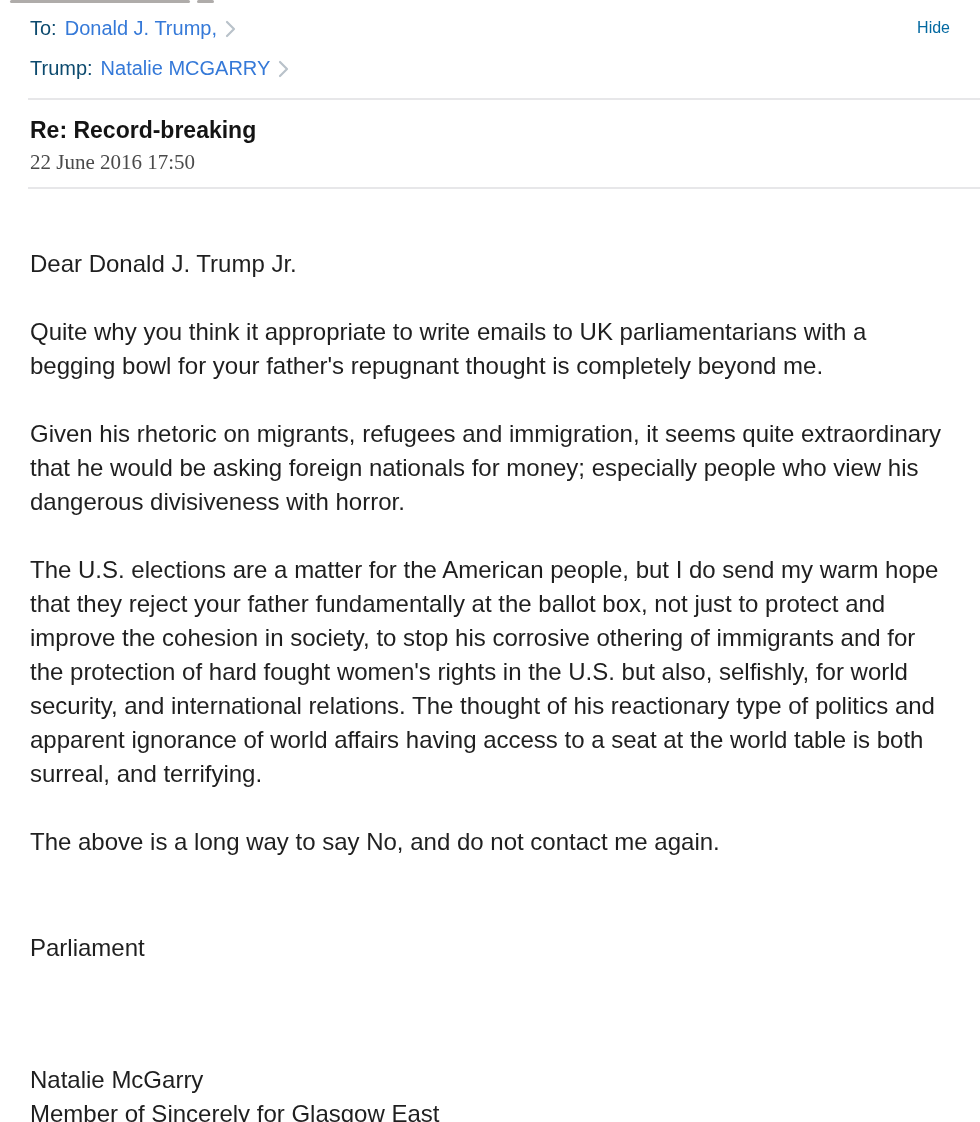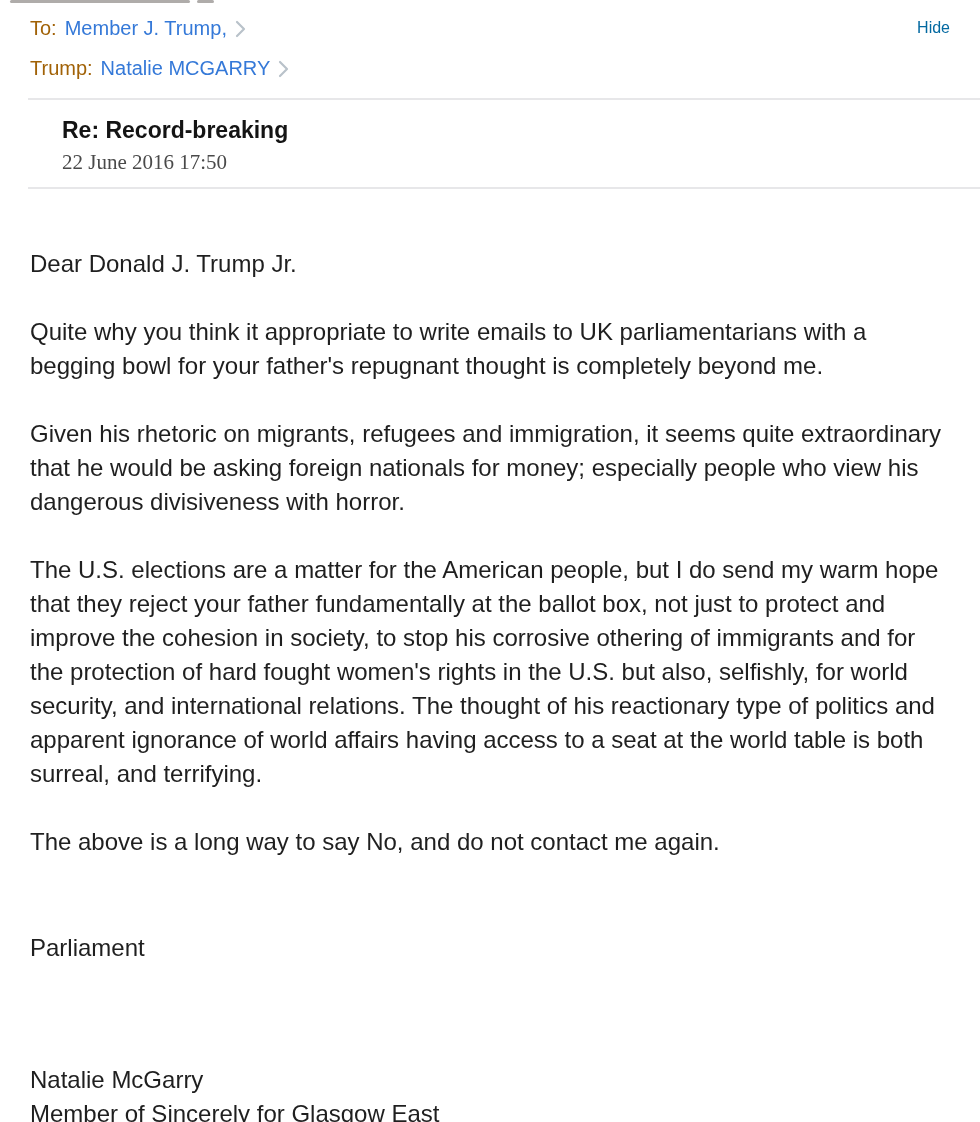--- a/index.html
+++ b/index.html
@@ -12,50 +12,50 @@
     color:#1f1f1f;
     -webkit-font-smoothing:antialiased;
   }
   
   .artifact{position:absolute;top:0;height:3px;background:#5f5a55;opacity:.5;border-radius:2px;}
   .artifact.a1{left:10px;width:180px;}
   .artifact.a2{left:197px;width:17px;}
 
   .header{padding:8px 30px 0 30px;}
   .hrow{display:flex;align-items:center;height:40px;font-size:20px;}
-  .hlabel{color:#a16207;margin-right:8px;white-space:nowrap;}
+  .hlabel{color:#0c4a6e;margin-right:8px;white-space:nowrap;}
   .contact-link{color:#3579d8;text-decoration:none;cursor:pointer;white-space:nowrap;}
   .chev{margin-left:8px;margin-top:2px;flex:0 0 auto;cursor:pointer;}
   .hide-btn{margin-left:auto;color:#0369a1;font-size:16px;cursor:pointer;white-space:nowrap;}
 
   .divider{height:2px;background:#e7e7e9;margin-left:28px;}
   .divider.top{margin-top:10px;}
 
-  .subject-block{padding:16px 12px 10px 30px;margin-left:32px;}
+  .subject-block{padding:16px 12px 10px 30px;}
   .subject{font-size:23px;line-height:28px;font-weight:bold;color:#141414;}
   .date{font-size:21px;line-height:30px;color:#4a4a4a;margin-top:3px;font-family:Liberation Serif, serif;}
 
   .mail-body{padding:52px 32px 0 30px;font-size:24px;line-height:34px;color:#1f1f1f;margin-top:6px;}
   .mail-body p{margin:0 0 34px 0;}
   p.signoff{margin:72px 0 0 0;}
   p.sig-name{margin:98px 0 0 0;}
   p.sig-role{margin:0;}
 </style>
 </head>
 <body>
 
 <div class="page">
 
   <div class="artifact a1"></div>
   <div class="artifact a2"></div>
 
   <div class="header">
     <div class="hrow">
       <span class="hlabel">To:</span>
-      <a class="contact-link">Member J. Trump,</a>
+      <a class="contact-link">Donald J. Trump,</a>
       <svg class="chev" width="11" height="18" viewBox="0 0 11 18">
           <path d="M2 2 L9 9 L2 16" fill="none" stroke="#b9c2ca" stroke-width="2.2" stroke-linecap="round" stroke-linejoin="round"></path>
         </svg>
       <span class="hide-btn">Hide</span>
     </div>
     <div class="hrow">
       <span class="hlabel">Trump:</span>
       <a class="contact-link">Natalie MCGARRY</a>
       <svg class="chev" width="11" height="18" viewBox="0 0 11 18">
           <path d="M2 2 L9 9 L2 16" fill="none" stroke="#b9c2ca" stroke-width="2.2" stroke-linecap="round" stroke-linejoin="round"></path>

